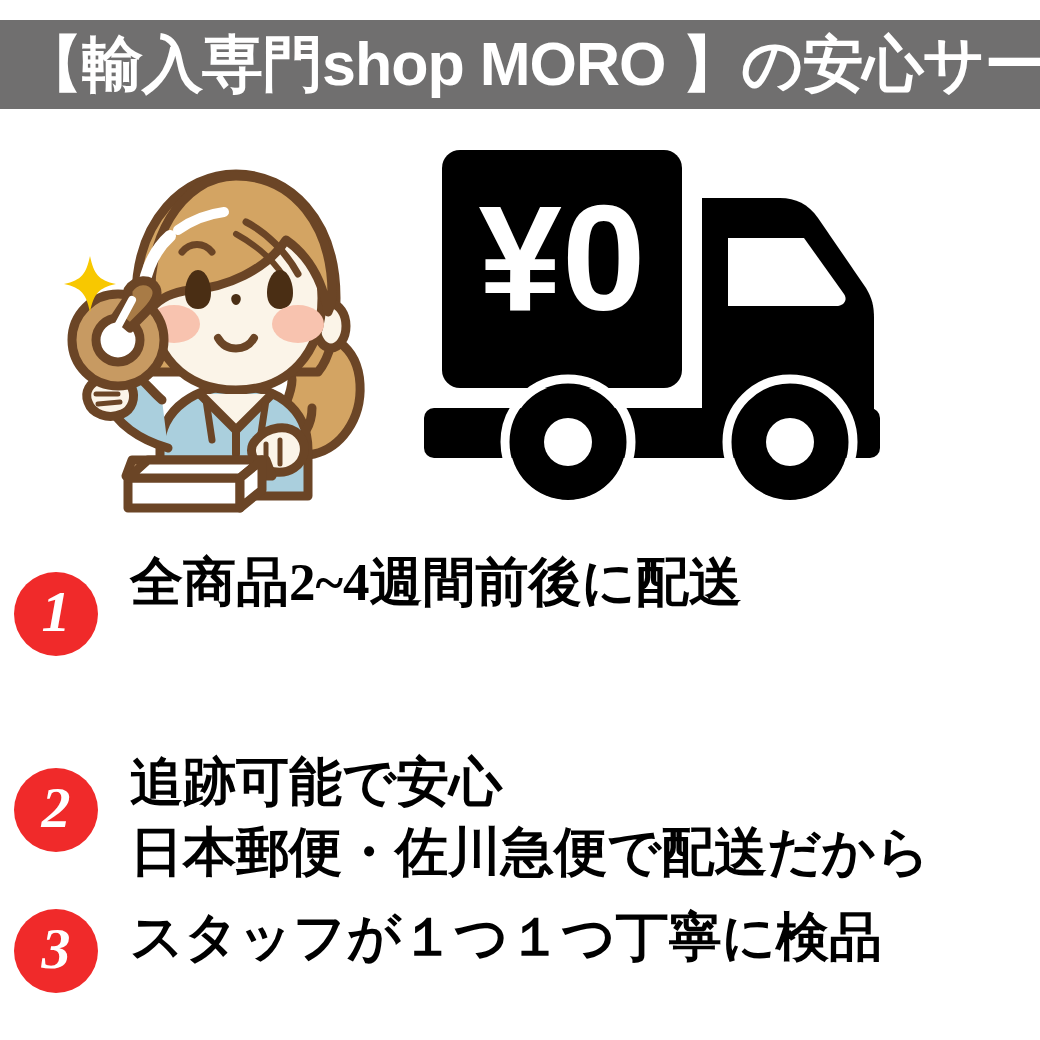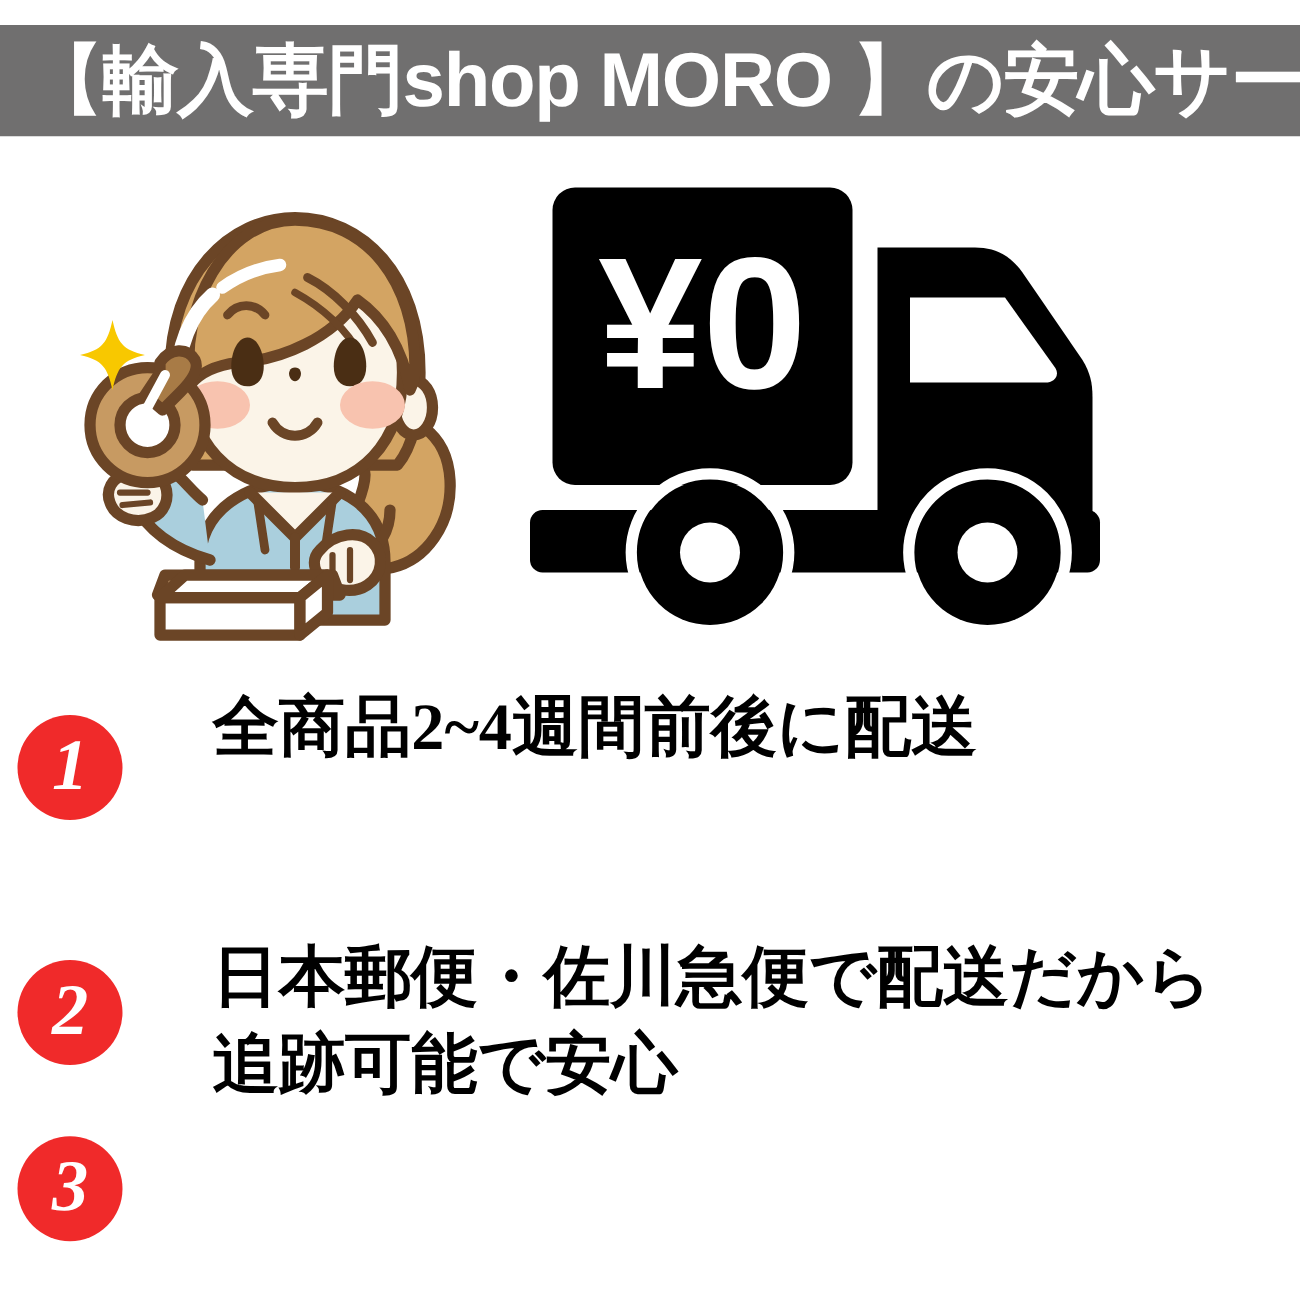--- a/index.html
+++ b/index.html
@@ -113,21 +113,21 @@
     flex: 1 1 auto;
     padding-left: 32px;
     color: #000000;
     font-family: "Liberation Serif", "DejaVu Serif", serif;
     font-weight: bold;
     font-size: 53px;
     line-height: 1.32;
     letter-spacing: 0px;
   }
   .line-indent { padding-left: 18px; display: block; }
-  .line { display: block; margin-left: 40px; }
+  .line { display: block; }
 </style>
 </head>
 <body>
 
 <div class="page">
 
   <div class="banner" style="background: rgb(112, 111, 111);">
     <div class="banner-title" style="color: rgb(255, 255, 255);">【輸入専門shop MORO 】の安心サービス</div>
   </div>
 
@@ -253,25 +253,28 @@
       <div class="item-text">
         <span class="line">全商品2~4週間前後に配送</span>
       </div>
     </div>
 
     <div class="item item-2">
       <div class="badge" style="background: rgb(240, 42, 42);">
         <span class="badge-num">2</span>
       </div>
       <div class="item-text">
+        <span class="line">追跡可能で安心</span>
         <span class="line">日本郵便・佐川急便で配送だから</span>
-        <span class="line">追跡可能で安心</span>
       </div>
     </div>
 
     <div class="item item-3">
       <div class="badge" style="background: rgb(240, 42, 42);">
         <span class="badge-num">3</span>
       </div>
+      <div class="item-text">
+        <span class="line">スタッフが１つ１つ丁寧に検品</span>
+      </div>
     </div>
 
   </div>
 </div>
 
 </body></html>

